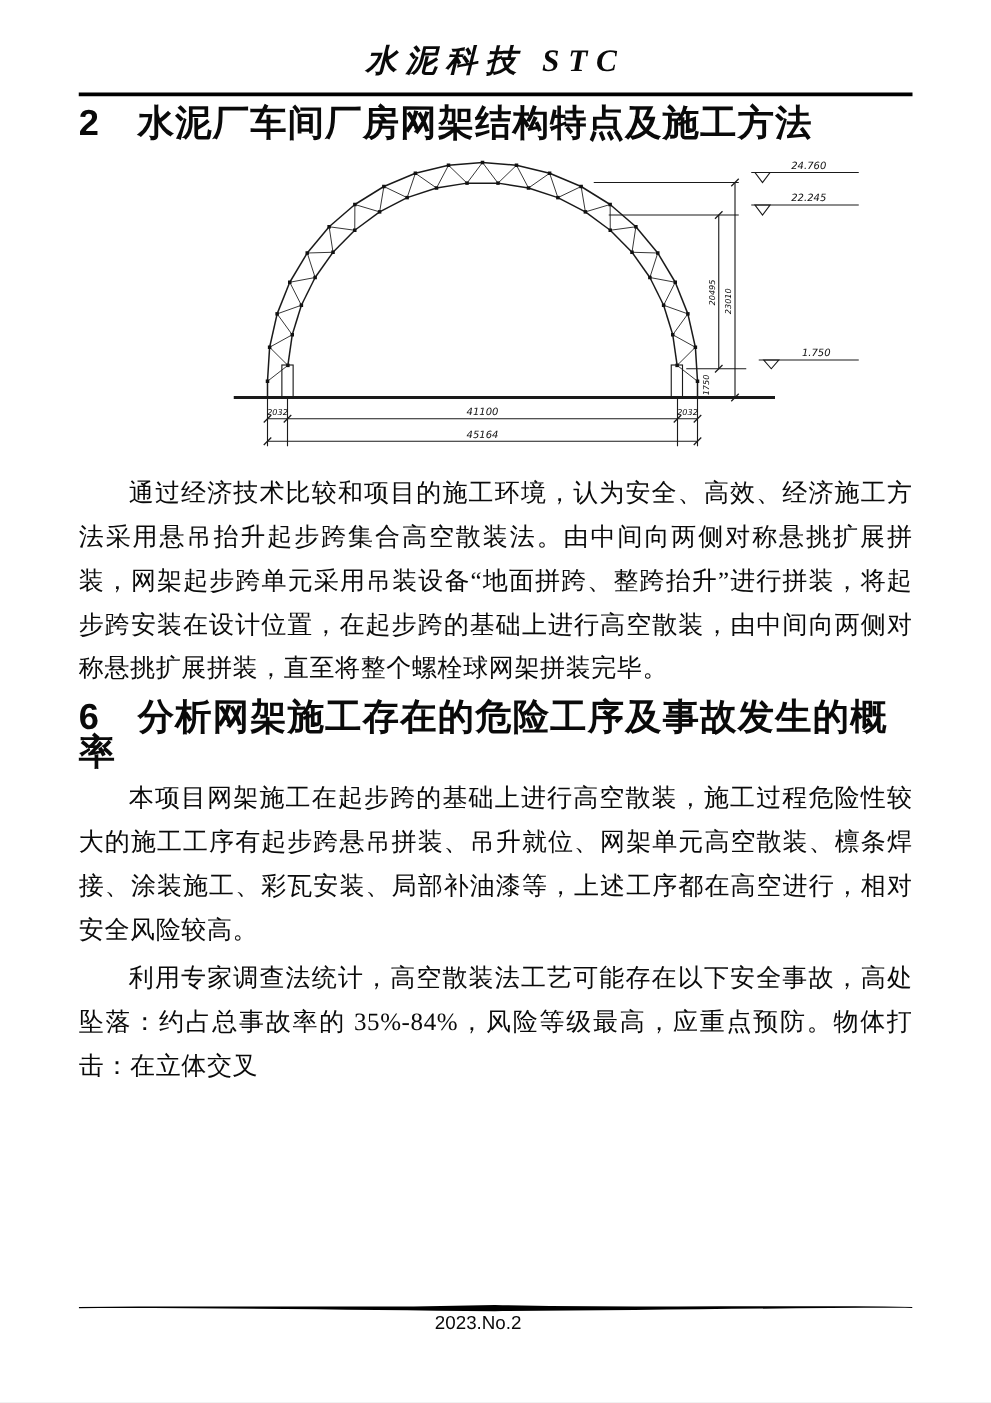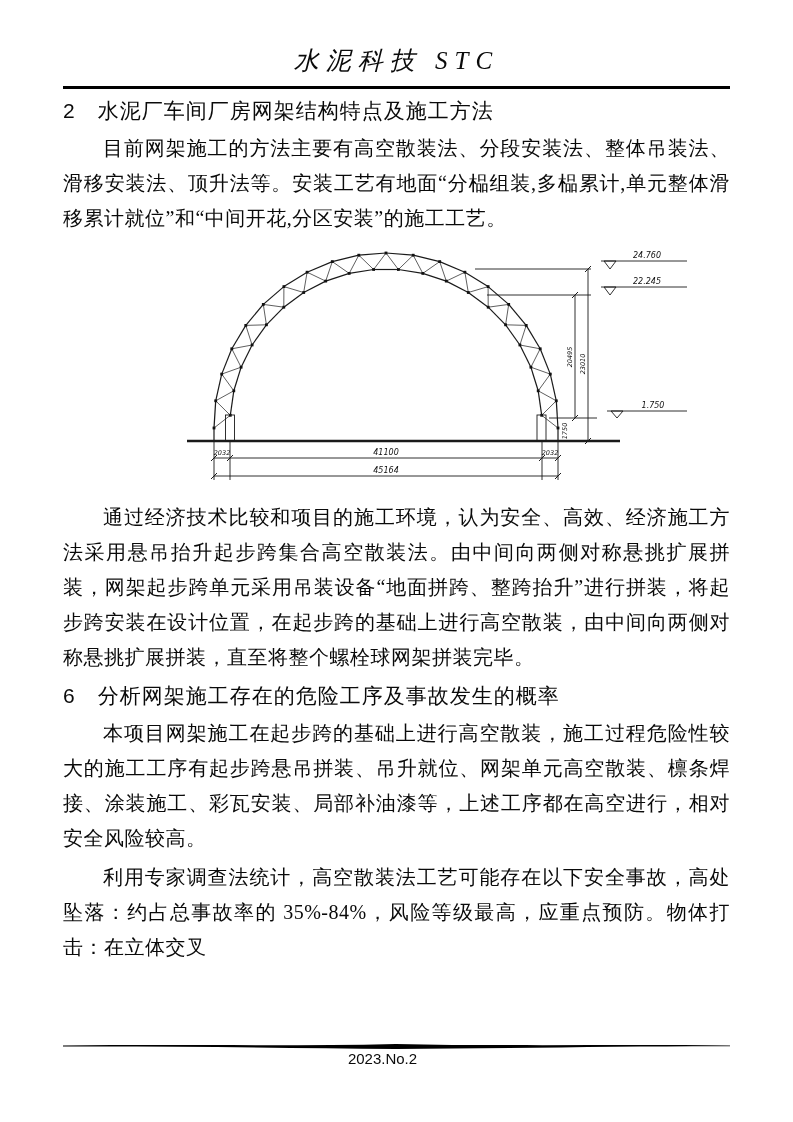--- a/index.html
+++ b/index.html
@@ -6,38 +6,38 @@
   .page{
     position:relative;
     width:793px;height:1122px;
     background:#ffffff;
     font-family:"Liberation Serif","DejaVu Serif",serif;
     color:#0a0a0a;
     overflow:hidden;
   }
   .content{position:absolute;left:63px;top:0;width:667px;}
   .journal-head{
-    margin:44px 0 0;
+    margin:32px 0 0;
     text-align:center;
     font-style:italic;
-    font-weight:400;
+    font-weight:700;
     font-size:25px;
     letter-spacing:7px;
     font-family:"Liberation Serif","DejaVu Serif",serif;
   }
   .head-rule{
     margin-top:9px;
     border:none;
     border-top:3px solid #000;
   }
   h2.sec{
     margin:7px 0 6px;
     font-family:"Liberation Sans","DejaVu Sans",sans-serif;
-    font-weight:400;
-    font-size:21px;
+    font-weight:700;
+    font-size:29px;
     line-height:28px;
     letter-spacing:1px;
   }
   p.body{
     margin:4px 0 0;
     font-size:20px;
     line-height:35px;
     text-align:justify;
     text-indent:2em;
     letter-spacing:0.5px;
@@ -77,21 +77,20 @@
 </head>
 <body>
 
 <div class="page">
   <div class="content">
 
     <div class="journal-head">水泥科技 STC</div>
     <hr class="head-rule">
 
     <h2 class="sec">2　水泥厂车间厂房网架结构特点及施工方法</h2>
-    <p class="body">目前网架施工的方法主要有高空散装法、分段安装法、整体吊装法、滑移安装法、顶升法等。安装工艺有地面“分榀组装,多榀累计,单元整体滑移累计就位”和“中间开花,分区安装”的施工工艺。</p>
 
     <figure class="fig">
       <svg id="truss-svg" viewBox="0 0 520 250" width="520" height="250">
           <g>
             <line x1="39.0" y1="186.0" x2="40.7" y2="158.8" stroke="#1a1a1a" stroke-width="1.2"></line>
             <line x1="40.7" y1="158.8" x2="46.7" y2="132.1" stroke="#1a1a1a" stroke-width="1.2"></line>
             <line x1="46.7" y1="132.1" x2="56.8" y2="106.8" stroke="#1a1a1a" stroke-width="1.2"></line>
             <line x1="56.8" y1="106.8" x2="70.8" y2="83.4" stroke="#1a1a1a" stroke-width="1.2"></line>
             <line x1="70.8" y1="83.4" x2="88.3" y2="62.4" stroke="#1a1a1a" stroke-width="1.2"></line>
             <line x1="88.3" y1="62.4" x2="108.9" y2="44.6" stroke="#1a1a1a" stroke-width="1.2"></line>

